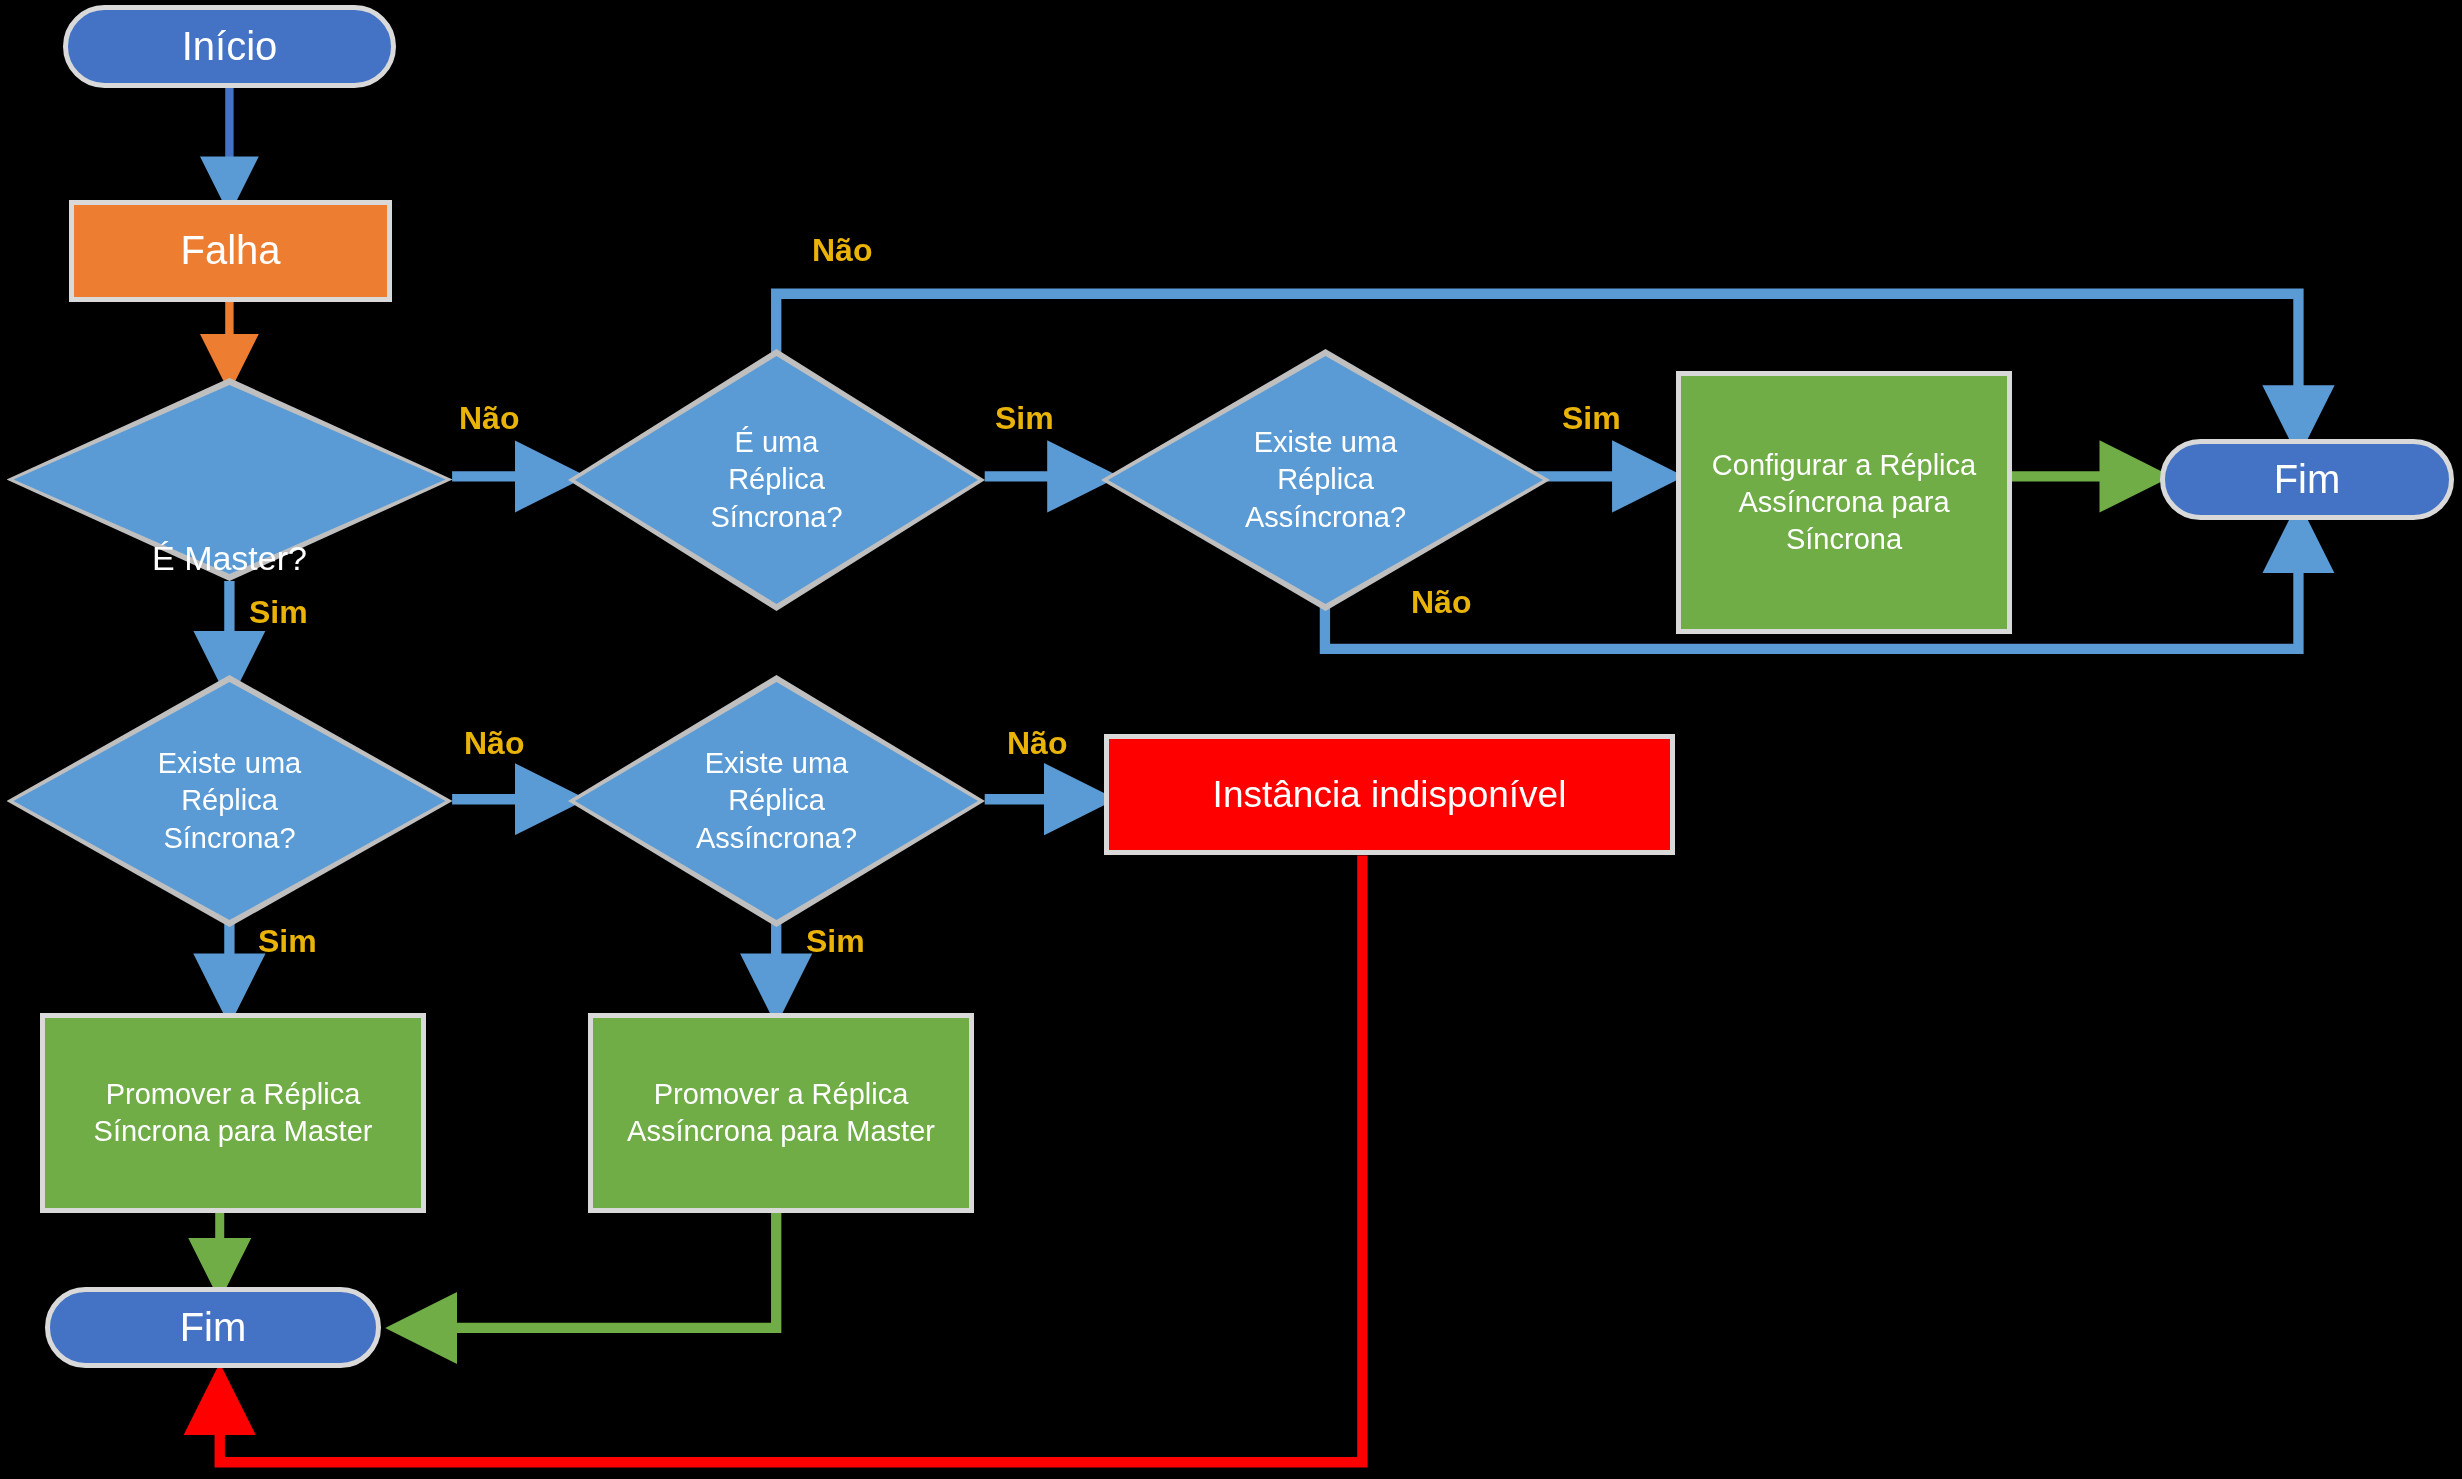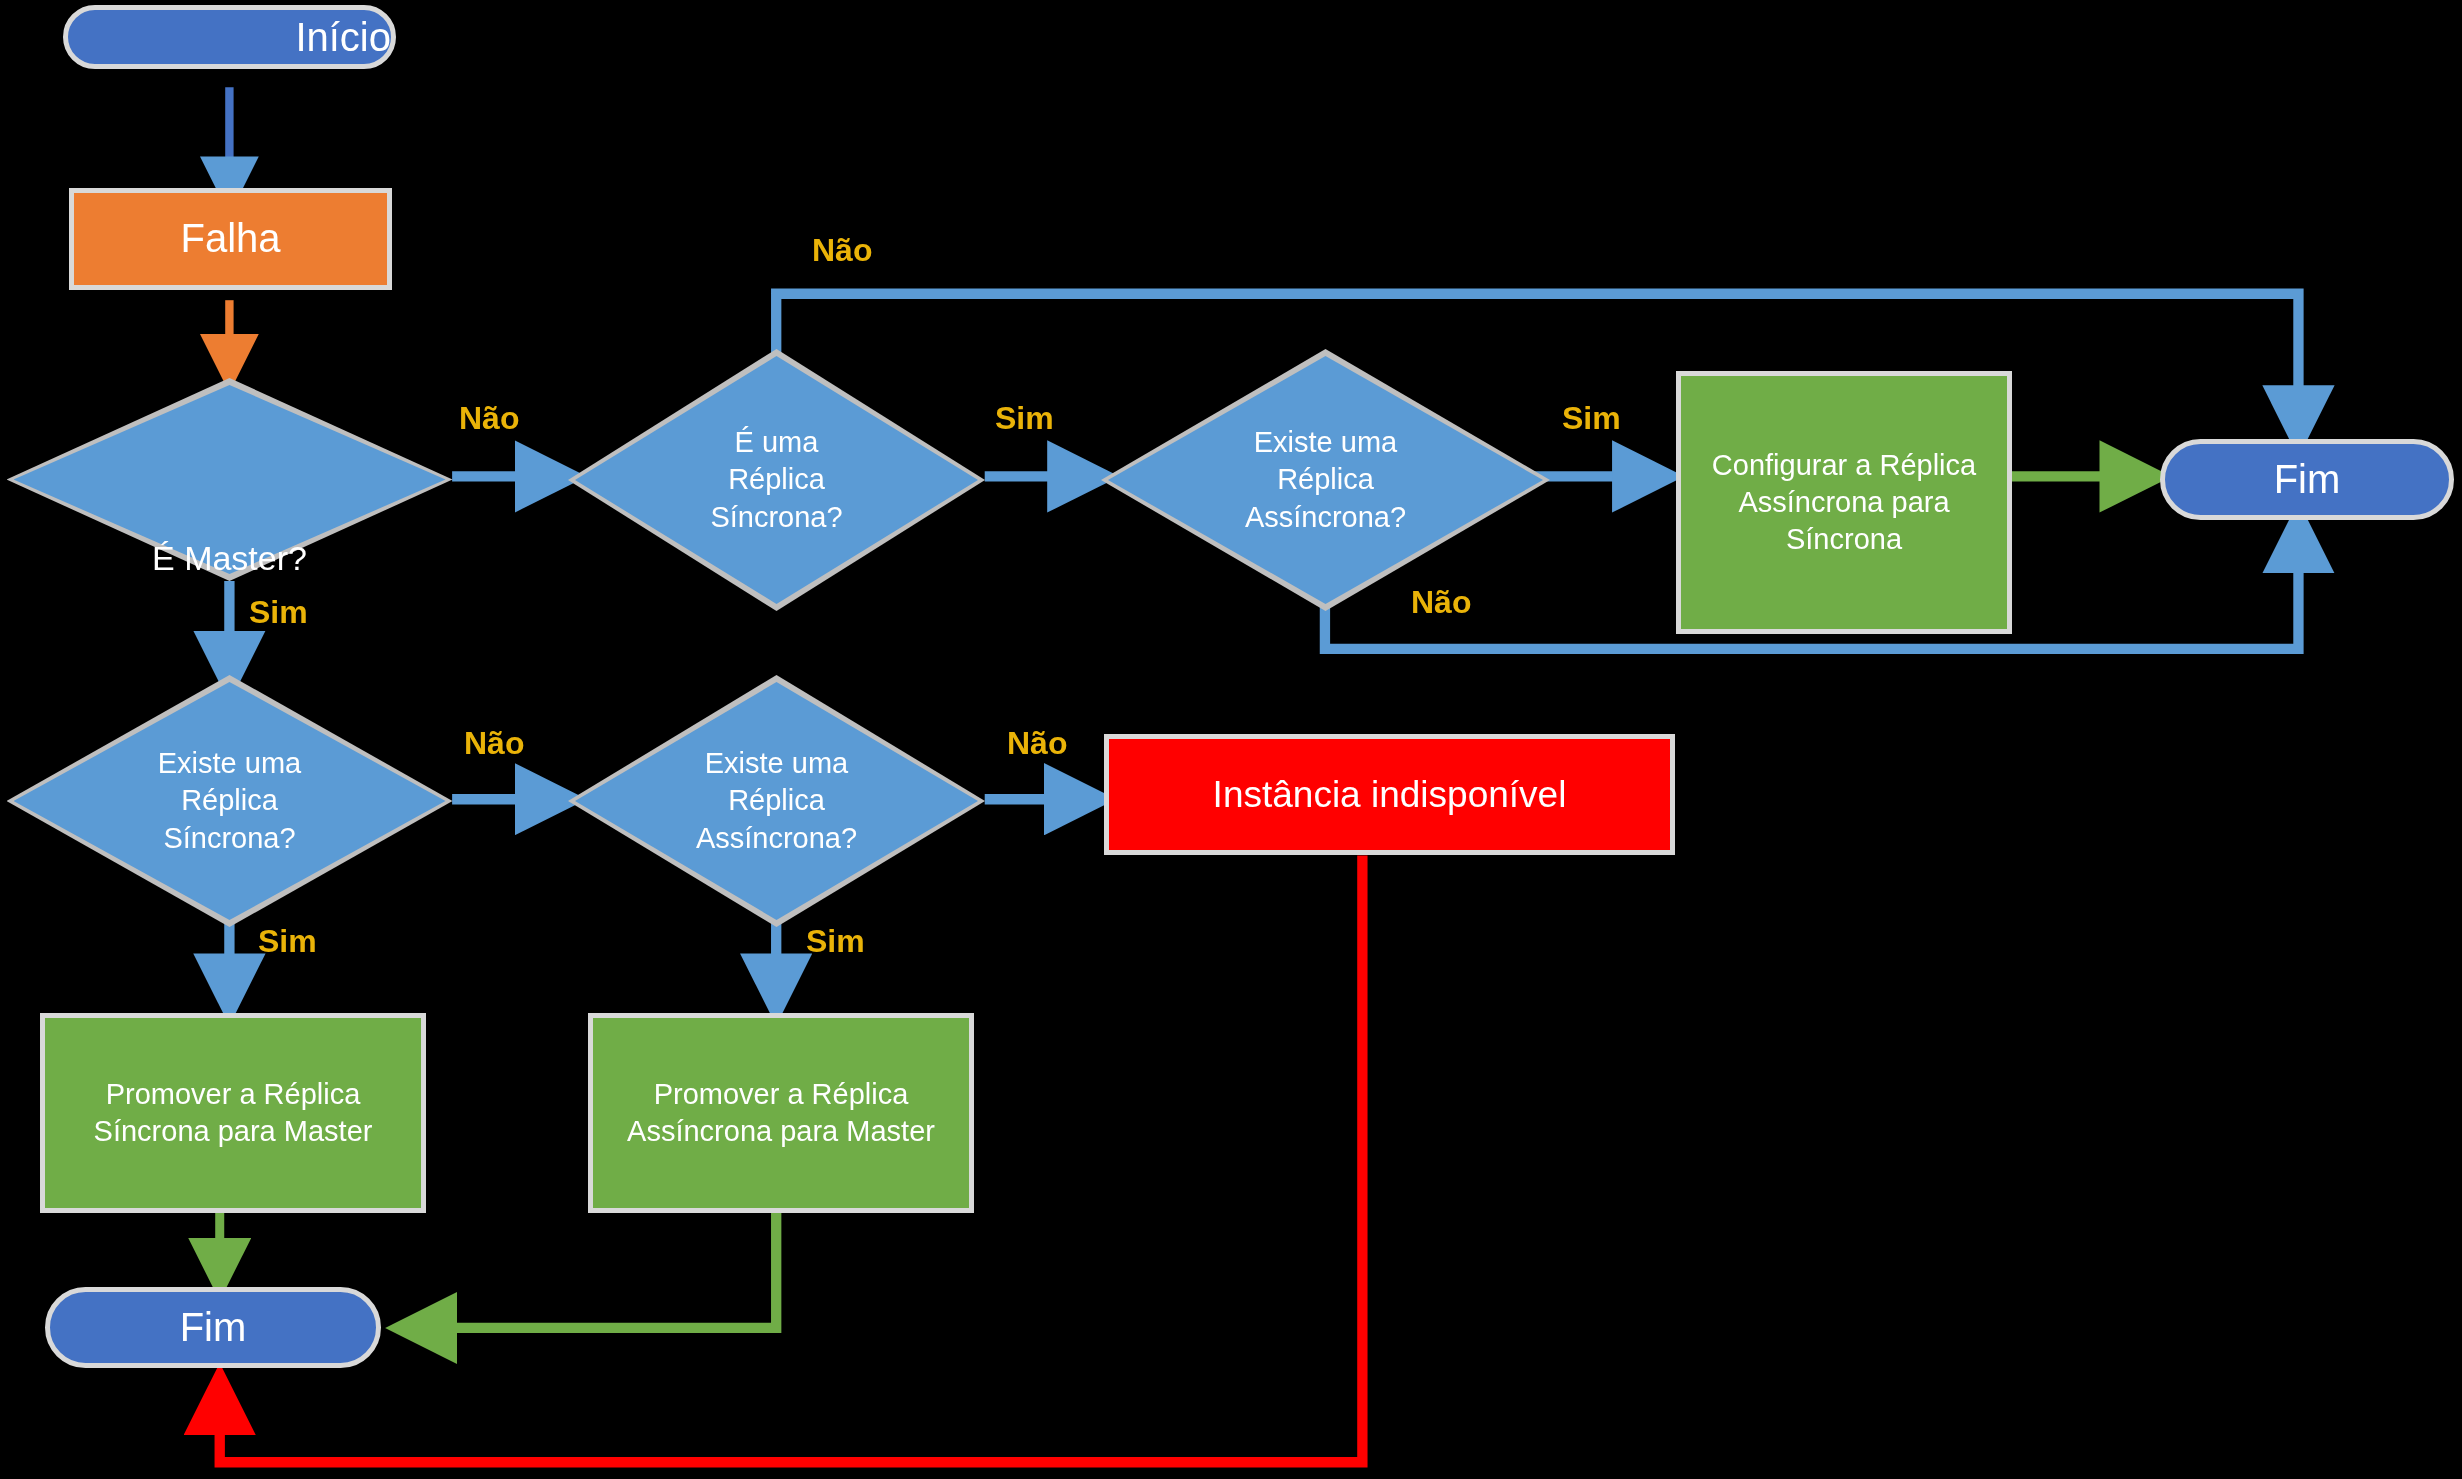--- a/index.html
+++ b/index.html
@@ -132,25 +132,25 @@
 
     <path d="M1202,1400 L1202,1560" stroke="#5B9BD5" stroke-width="16" fill="none" marker-end="url(#ah-blue)"></path>
 
     <path d="M340,1878 L340,1990" stroke="#70AD47" stroke-width="14" fill="none" marker-end="url(#ah-green)"></path>
 
     <path d="M1202,1878 L1202,2057 L625,2057" stroke="#70AD47" stroke-width="16" fill="none" marker-end="url(#ah-green)"></path>
 
     <path d="M2110,1325 L2110,2265 L340,2265 L340,2140" stroke="#FF0000" stroke-width="16" fill="none" marker-end="url(#ah-red)"></path>
   </svg>
 
-  <div class="node terminator" style="left:63px; top:5.2px; width:333px; height:64px;justify-content:flex-end;">
+  <div class="node terminator" style="left:63px; top:5.2px; width:333px; height:83px;">
     <span>Início</span>
   </div>
 
-  <div class="node process-orange" style="left:69px; top:188px; width:323px; height:102px;">
+  <div class="node process-orange" style="left:69px; top:200px; width:323px; height:102px;">
     <span>Falha</span>
   </div>
 
   <div class="node decision" style="left:6.5px; top:378px; width:446px; height:203px;align-items:flex-end;">
     <div class="dia-border"></div>
     <div class="dia-fill"></div>
     <span class="dia-label" style="font-size:34px;">É Master?</span>
   </div>
 
   <div class="node decision" style="left:568px; top:349px; width:417px; height:262px;">

